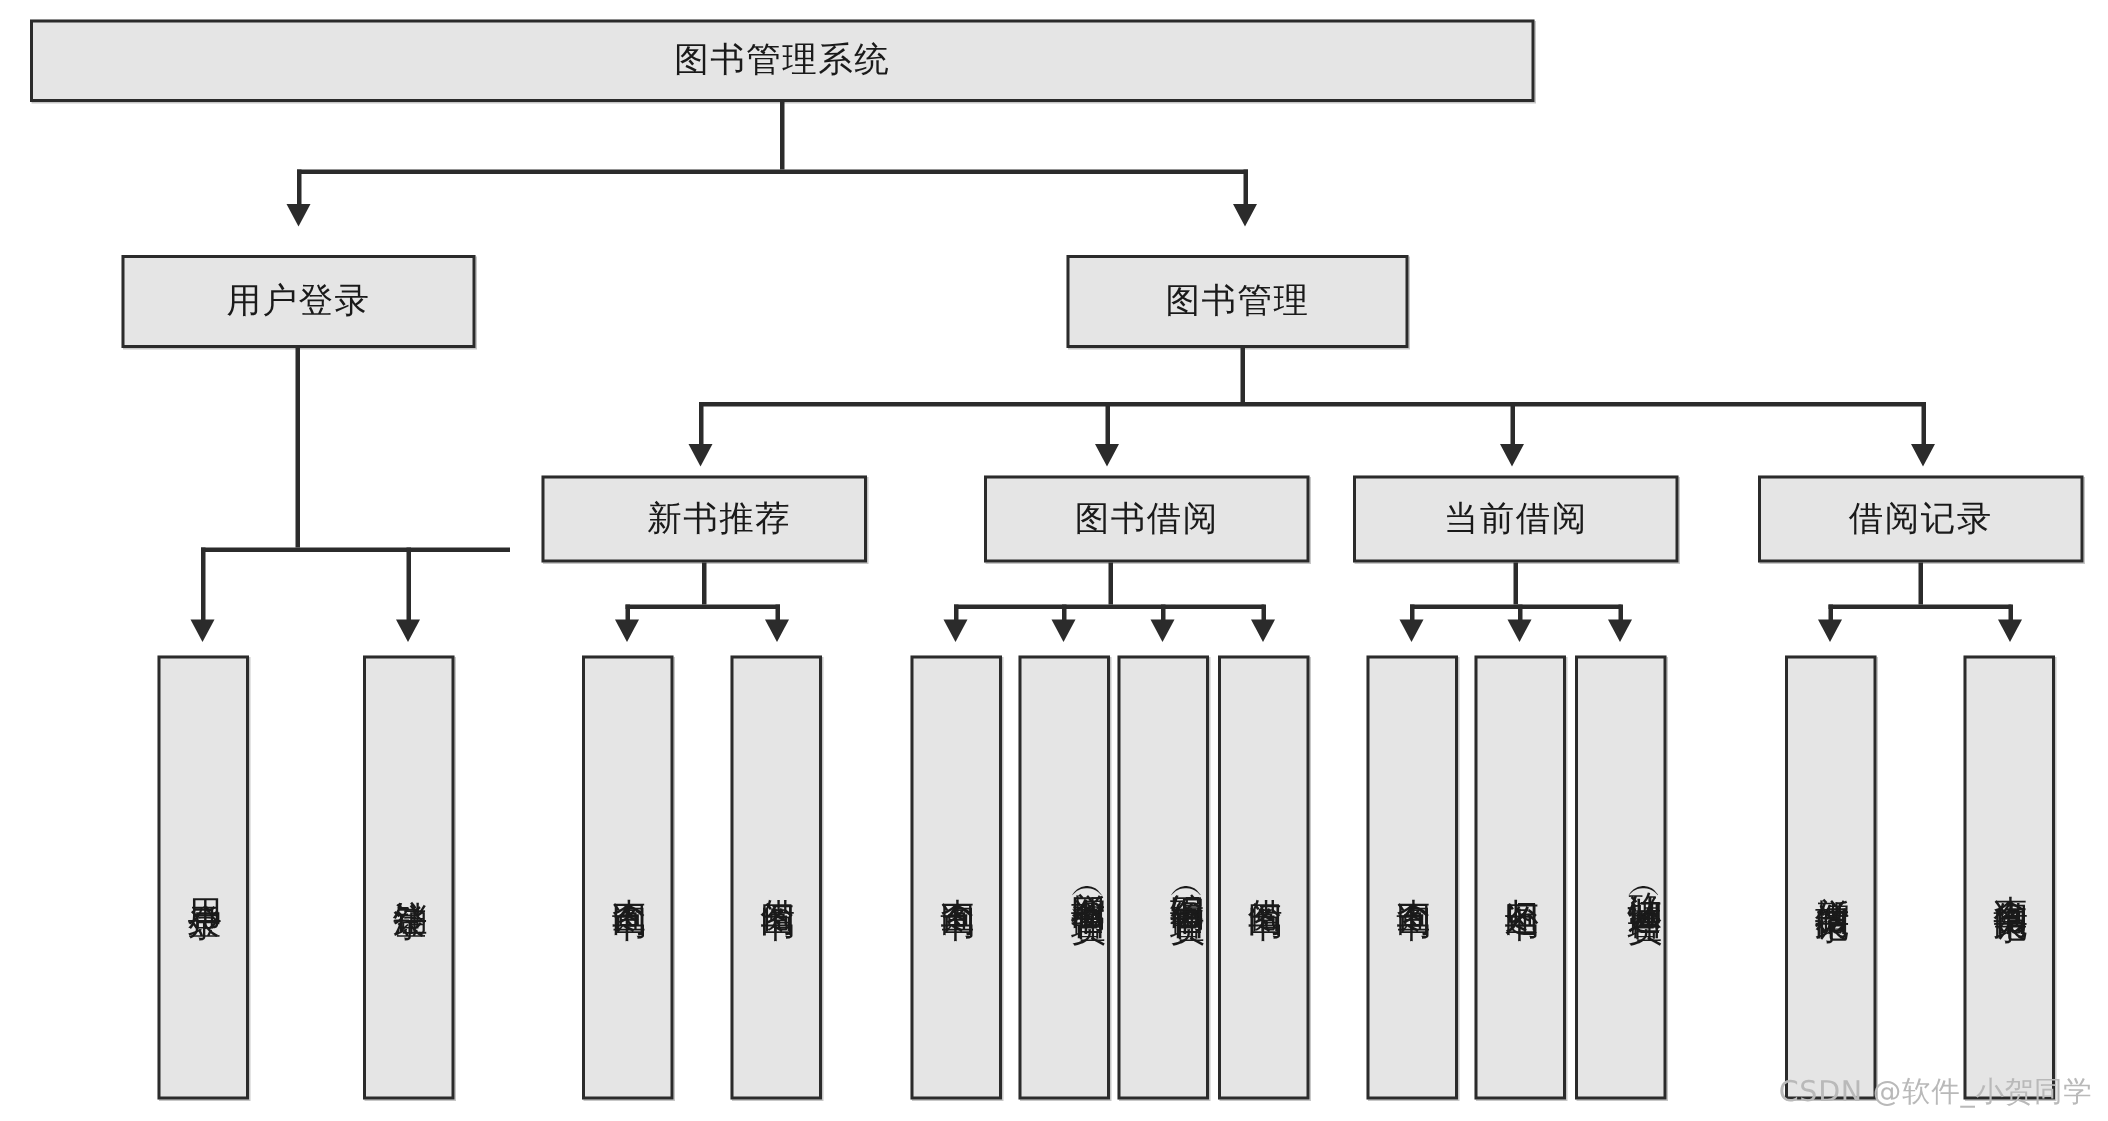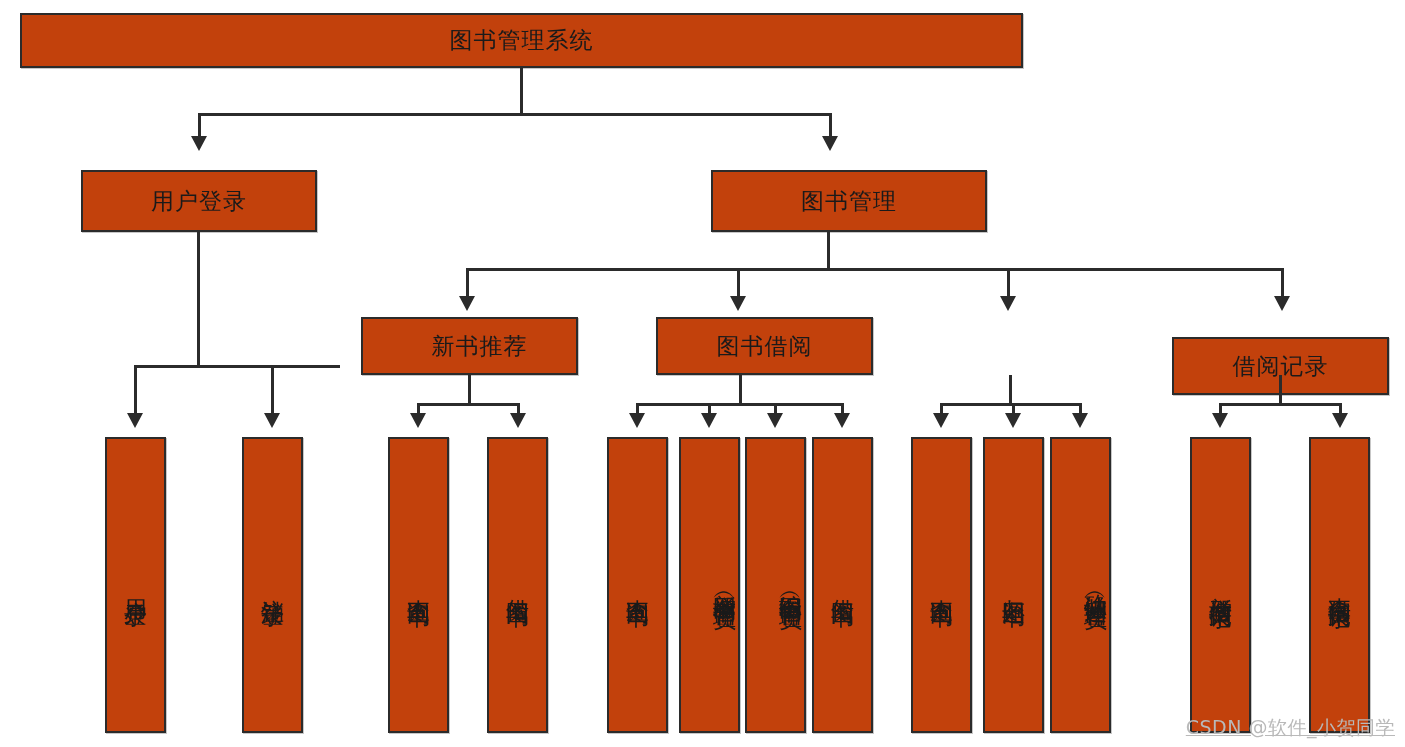--- a/index.html
+++ b/index.html
@@ -8,21 +8,21 @@
     background:#ffffff;
     font-family:"DejaVu Sans","Liberation Sans",sans-serif;
     overflow:hidden;
     position:relative;
   }
   #diagram{position:absolute;inset:0;width:1405px;height:747px;}
 
   .node{
     position:absolute;
     box-sizing:border-box;
-    background:#c2410c;
+    background:#e5e5e5;
     border:2px solid #2b2b2b;
     display:flex;
     align-items:center;
     justify-content:center;
     color:#1a1a1a;
     box-shadow:1px 1px 0 rgba(0,0,0,0.22);
   }
   .node.h{
     font-size:23px;
     line-height:1.15;
@@ -59,21 +59,20 @@
 
   #watermark{
     position:absolute;
     right:10px;
     bottom:6px;
     font-size:19px;
     color:#b9b9b9;
     letter-spacing:0.5px;
     white-space:nowrap;
     user-select:none;
-    text-decoration:underline;
   }
 </style>
 </head>
 <body>
 
 <div id="diagram">
 
   <div class="node h" style="left:20px;top:13px;width:1003px;height:55px;">
     <span>图书管理系统</span>
   </div>
@@ -81,21 +80,21 @@
   <div class="edge vline" style="left:520px;top:68px;height:45px;"></div>
   <div class="edge hline" style="left:198px;top:113px;width:634px;"></div>
   <div class="edge vline" style="left:198px;top:113px;height:25px;"></div>
   <div class="arrow" style="left:191px;top:136px;"></div>
   <div class="edge vline" style="left:829px;top:113px;height:25px;"></div>
   <div class="arrow" style="left:822px;top:136px;"></div>
 
   <div class="node h" style="left:81px;top:170px;width:236px;height:62px;">
     <span>用户登录</span>
   </div>
-  <div class="node h" style="left:711px;top:170px;width:276px;height:62px;">
+  <div class="node h" style="left:711px;top:170px;width:228px;height:62px;">
     <span>图书管理</span>
   </div>
 
   <div class="edge vline" style="left:197px;top:232px;height:133px;"></div>
   <div class="edge hline" style="left:134px;top:365px;width:206px;"></div>
   <div class="edge vline" style="left:134px;top:365px;height:50px;"></div>
   <div class="arrow" style="left:127px;top:413px;"></div>
   <div class="edge vline" style="left:271px;top:365px;height:50px;"></div>
   <div class="arrow" style="left:264px;top:413px;"></div>
 
@@ -109,21 +108,24 @@
   <div class="arrow" style="left:1000px;top:296px;"></div>
   <div class="edge vline" style="left:1281px;top:268px;height:30px;"></div>
   <div class="arrow" style="left:1274px;top:296px;"></div>
 
   <div class="node h" style="left:361px;top:317px;width:217px;height:58px;padding-left:20px;">
     <span>新书推荐</span>
   </div>
   <div class="node h" style="left:632px;top:317px;width:217px;height:58px;margin-left:24px;">
     <span>图书借阅</span>
   </div>
-  <div class="node h" style="left:1172px;top:317px;width:217px;height:58px;margin-top:20px;">
+  <div class="node h" style="left:902px;top:317px;width:217px;height:58px;">
+    <span>当前借阅</span>
+  </div>
+  <div class="node h" style="left:1172px;top:317px;width:217px;height:58px;">
     <span>借阅记录</span>
   </div>
 
   <div class="edge vline" style="left:468px;top:375px;height:28px;"></div>
   <div class="edge hline" style="left:417px;top:403px;width:103px;"></div>
   <div class="edge vline" style="left:417px;top:403px;height:12px;"></div>
   <div class="arrow" style="left:410px;top:413px;"></div>
   <div class="edge vline" style="left:517px;top:403px;height:12px;"></div>
   <div class="arrow" style="left:510px;top:413px;"></div>
 

